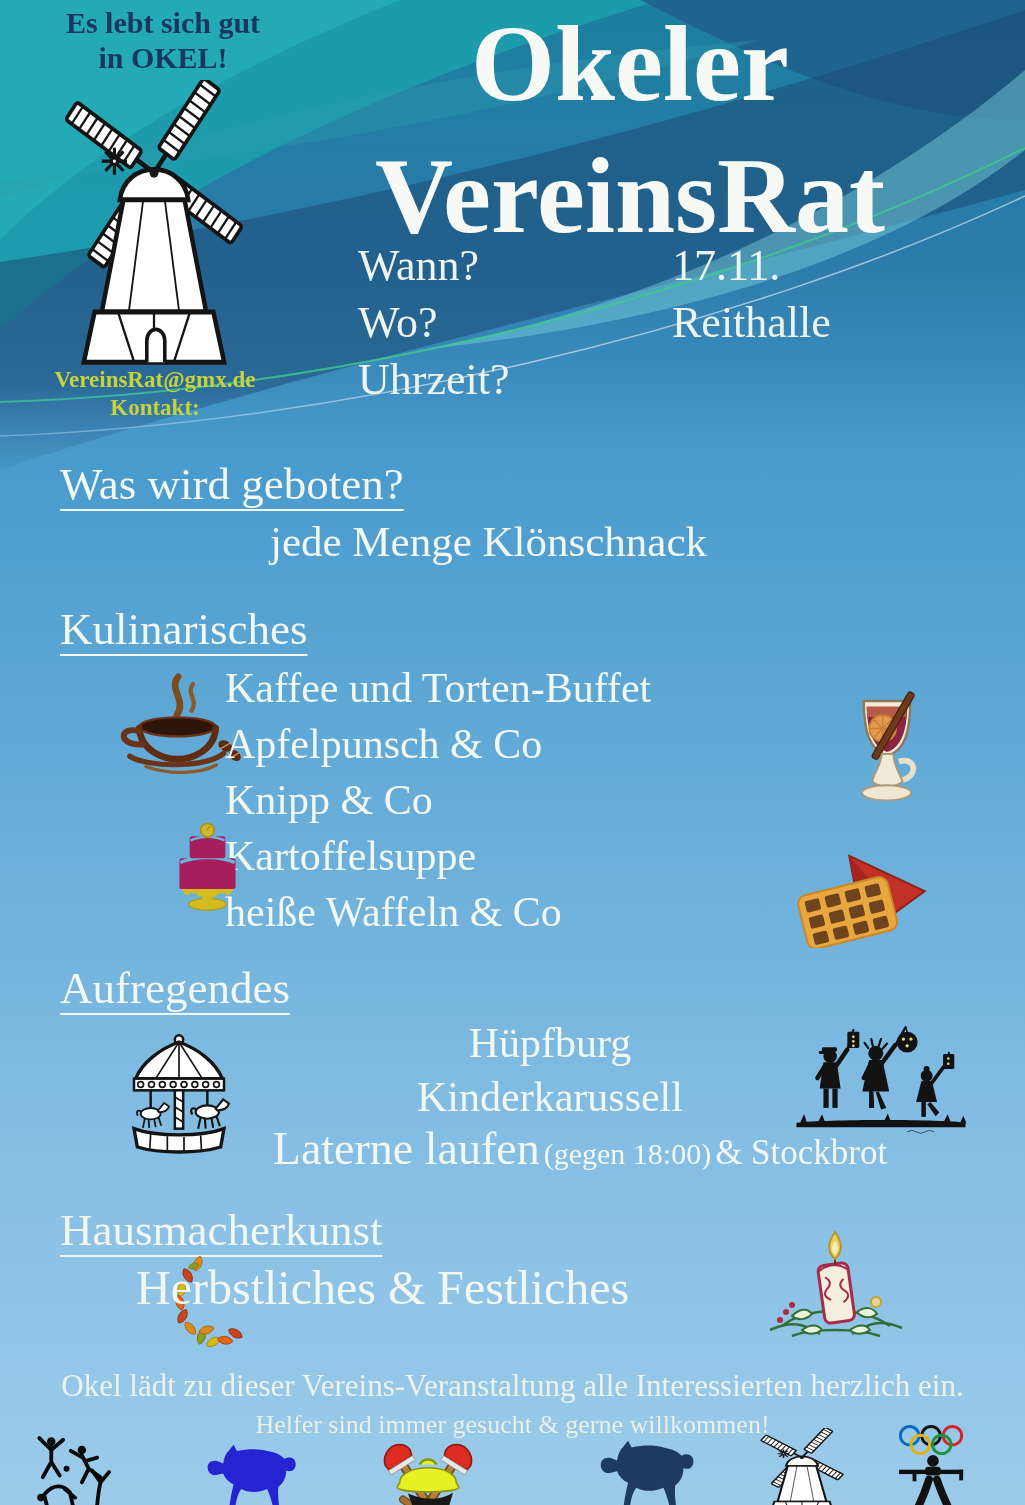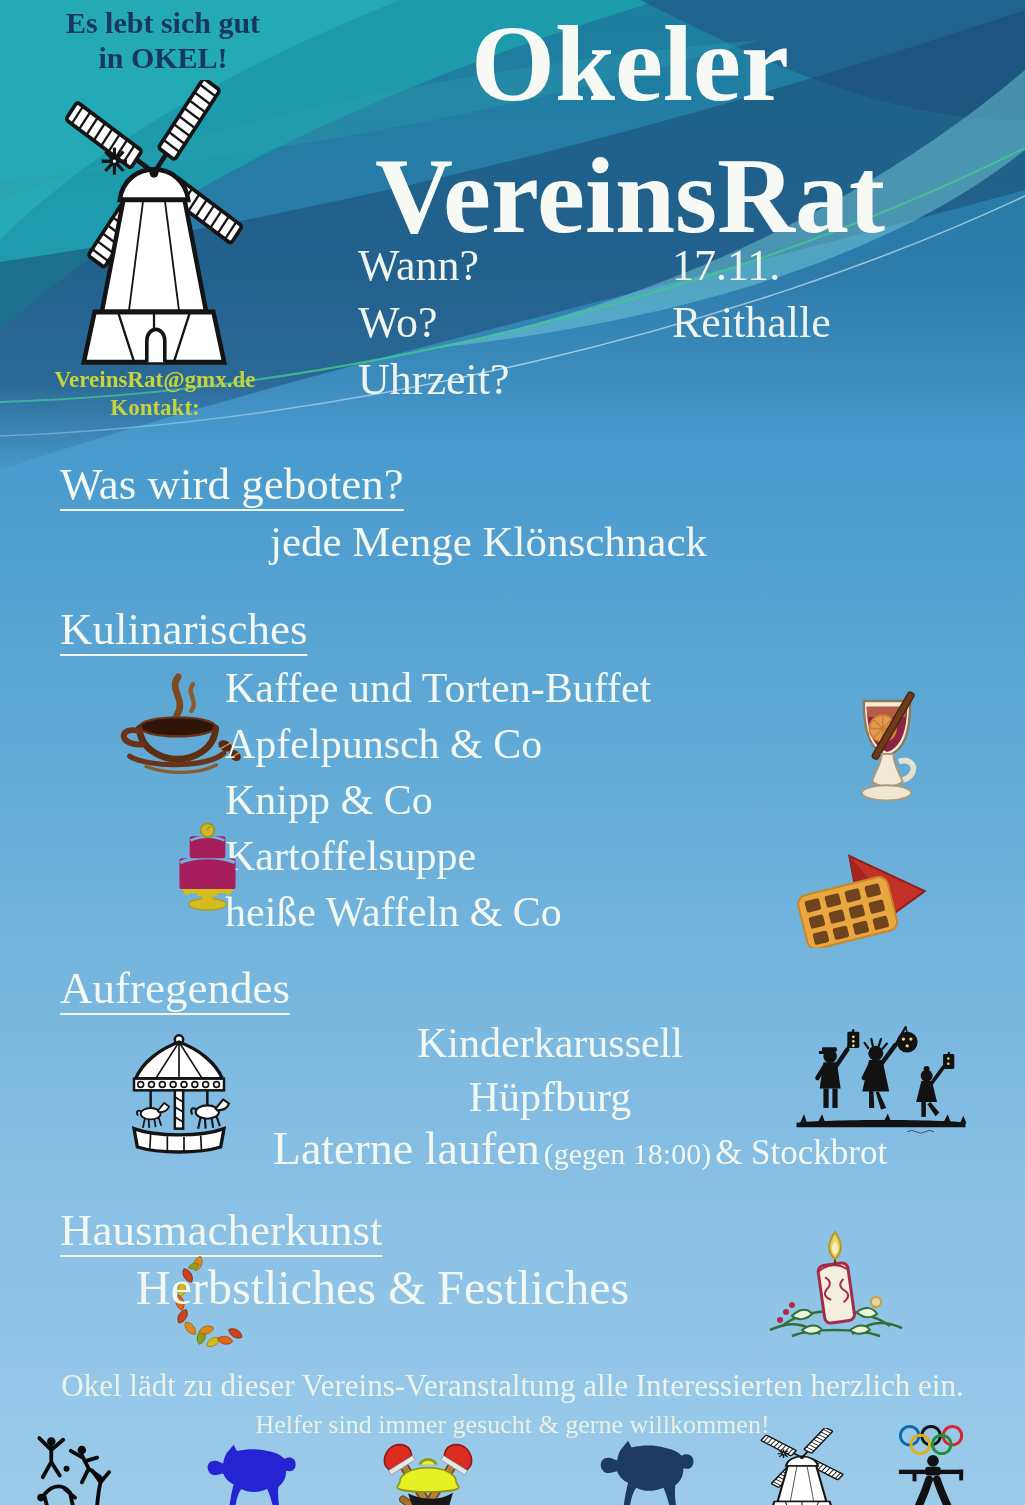--- a/index.html
+++ b/index.html
@@ -301,22 +301,22 @@
         <use href="#sym-chorse" width="52" height="42" x="-22" y="-20"></use>
       </g>
     <g transform="translate(114,96)">
         <use href="#sym-chorse" width="52" height="42" x="-22" y="-20"></use>
       </g>
     <path d="M26,116 C52,126 108,126 134,116 L130,138 C104,146 56,146 30,138 Z" fill="#fff" stroke="#141414" stroke-width="4"></path>
     <path d="M46,122 L45,140 M66,125 L66,143 M86,126 L86,143 M106,124 L107,142" stroke="#141414" stroke-width="2"></path>
   </svg>
 
   <div class="abs auf-items">
+    <div class="item">Hüpfburg</div>
     <div class="item">Kinderkarussell</div>
-    <div class="item">Hüpfburg</div>
   </div>
 
   <div class="abs lantern">
     <span class="main">Laterne laufen</span>
     <span class="note">(gegen 18:00)</span>
     <span class="suffix">&amp; Stockbrot</span>
   </div>
 
   <svg id="lantern-kids" class="icon" viewBox="0 0 230 160">
     <g fill="#121212" stroke="#121212" stroke-linecap="round">

